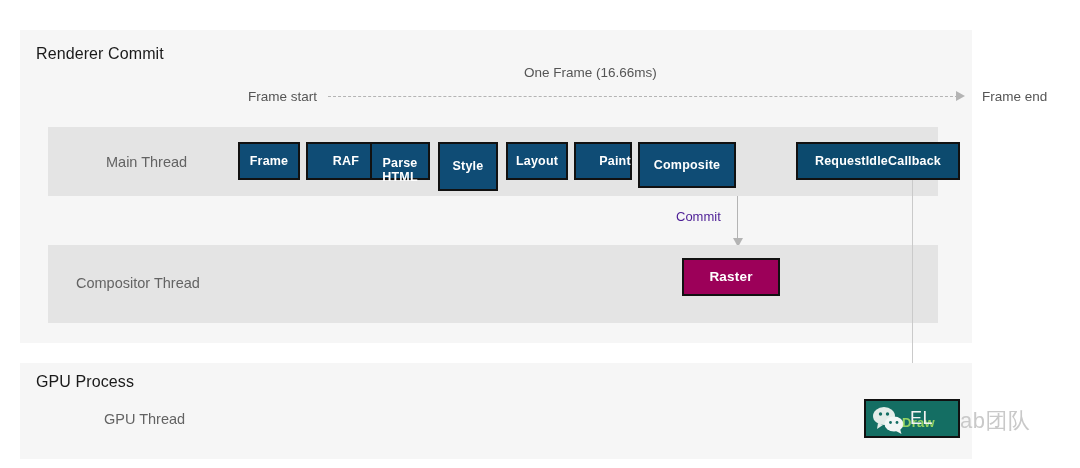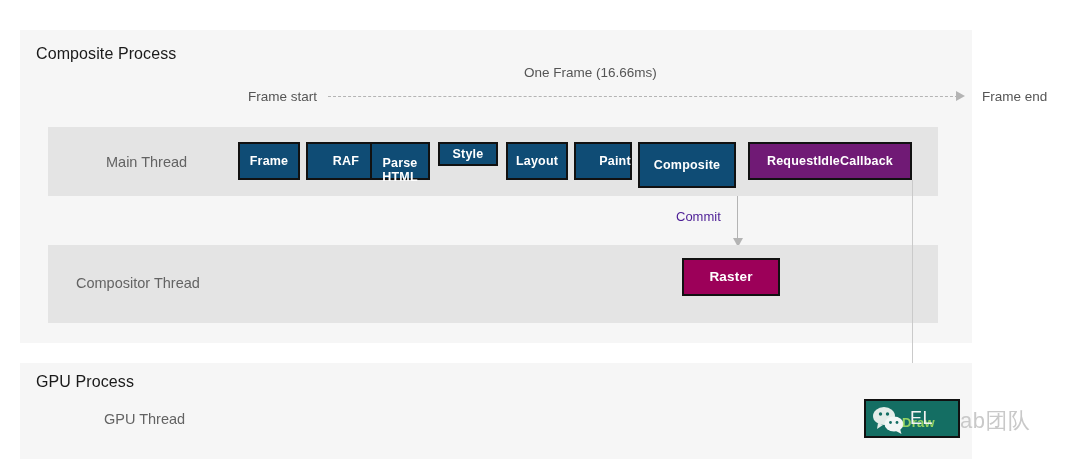--- a/index.html
+++ b/index.html
@@ -105,21 +105,21 @@
     font-size: 12.5px;
     font-weight: bold;
     display: flex;
     align-items: center;
     justify-content: center;
     text-align: center;
     line-height: 1.15;
     box-sizing: border-box;
     letter-spacing: .2px;
   }
-  .task-box.light { background: #701a75; }
+  .task-box.light { background: #0c4a6e; margin-left: 48px; }
   .task-box.raster { background: #9c0059; font-size: 13.5px; }
 
   
   #commit-label {
     position: absolute;
     left: 676px;
     top: 209px;
     font-size: 13px;
     color: #4c1d95;
     white-space: nowrap;
@@ -208,35 +208,35 @@
     font-size: 22px;
     color: #c9c9c9;
     white-space: nowrap;
     letter-spacing: .5px;
   }
 </style>
 </head>
 <body>
 
 <div class="panel" id="renderer-panel"></div>
-<div class="process-title" id="renderer-title">Composite Process</div>
+<div class="process-title" id="renderer-title">Renderer Commit</div>
 
 <div id="one-frame-label">One Frame (16.66ms)</div>
 <div id="frame-start-label">Frame start</div>
 <div id="frame-dashed-line"></div>
 <div id="frame-arrowhead"></div>
 <div id="frame-end-label">Frame end</div>
 
 <div class="thread-row" id="main-thread-row"></div>
 <div class="thread-label" id="main-thread-label">Main Thread</div>
 <div id="main-thread-tasks">
     <div class="task-box" style="left: 238px; top: 142px; width: 62px; height: 38px;">Frame</div>
     <div class="task-box" style="left: 306px; top: 142px; width: 80px; height: 38px;">RAF</div>
     <div class="task-box" style="left: 370px; top: 142px; width: 60px; height: 38px; display: block; padding-top: 12px;"><span>Parse</span><br><span>HTML</span></div>
-    <div class="task-box" style="left: 438px; top: 142px; width: 60px; height: 24px;">Style</div>
+    <div class="task-box" style="left: 438px; top: 142px; width: 60px; height: 49px;">Style</div>
     <div class="task-box" style="left: 506px; top: 142px; width: 62px; height: 38px;">Layout</div>
     <div class="task-box" style="left: 574px; top: 142px; width: 58px; height: 38px; padding-left: 24px;">Paint</div>
     <div class="task-box" style="left: 638px; top: 142px; width: 98px; height: 46px; text-align: center;">Composite</div>
     <div class="task-box light" style="left: 748px; top: 142px; width: 164px; height: 38px;">RequestIdleCallback</div>
   </div>
 
 <div id="commit-label">Commit</div>
 <div id="commit-line"></div>
 <div id="commit-arrowhead"></div>
 

